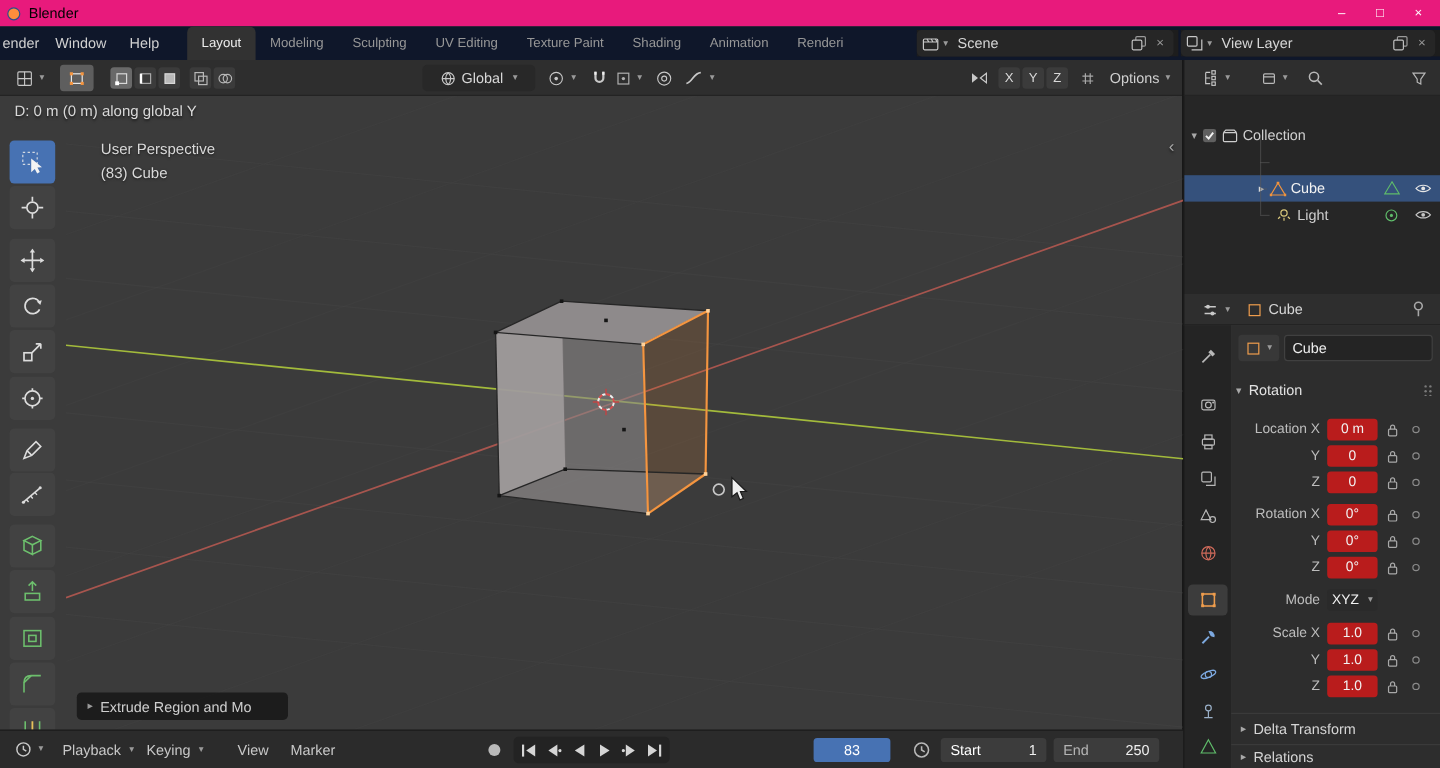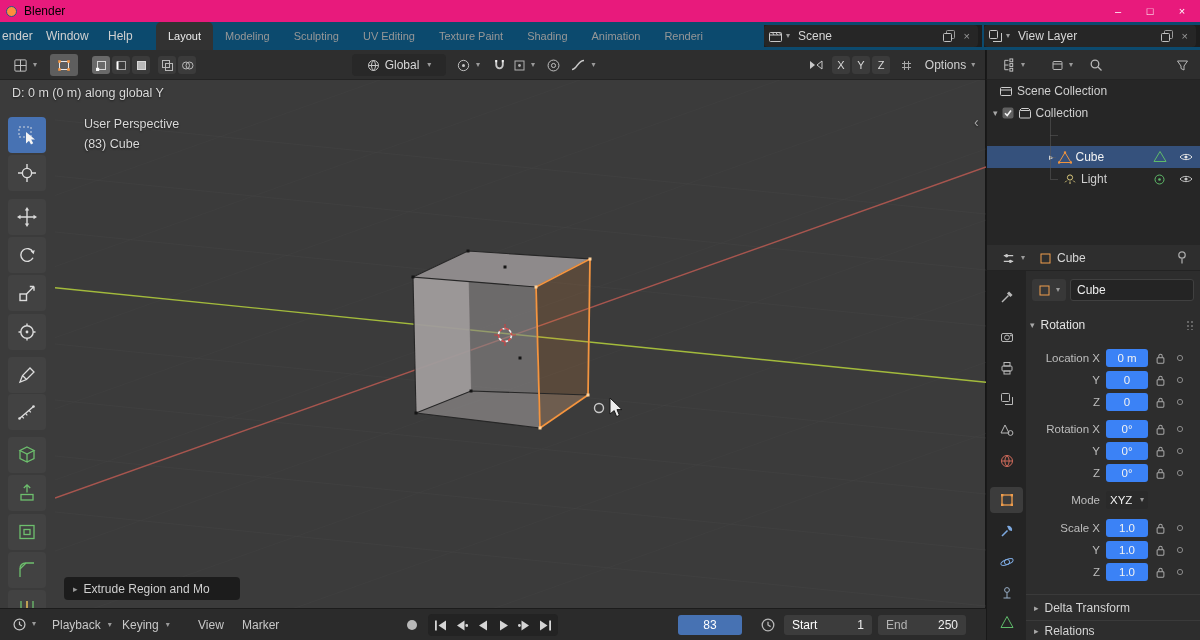--- a/index.html
+++ b/index.html
@@ -10,21 +10,21 @@
   .ab{position:absolute}
   .flex{display:flex;align-items:center}
   svg{display:block}
   .dd{font-size:8px;color:#9a9a9a;margin-left:3px;line-height:1}
   
   .titlebar{left:0;top:0;width:1200px;height:22px;background:#e81a7c;display:flex;align-items:center}
   .logo{width:11px;height:11px;border-radius:50%;background:#ff8d3c;border:1.5px solid #2b4f8c;margin:0 7px 0 6px}
   .title-text{color:#000000;font-size:12px}
   .wctl{position:absolute;top:0;height:22px;width:28px;display:flex;align-items:center;justify-content:center;color:#fff;font-size:11px}
   
-  .menubar{left:0;top:22px;width:1200px;height:44px;background:#0c4a6e}
+  .menubar{left:0;top:22px;width:1200px;height:44px;background:#0f172a}
   .menu-item{position:absolute;top:0;line-height:28px;color:#d0d0d0;padding:0 6px}
   .tabs{position:absolute;left:156px;top:0;height:28px;display:flex}
   .tab{padding:0 12px;line-height:28px;color:#979797;font-size:11px;border-radius:5px 5px 0 0;white-space:nowrap}
   .tab.active{background:#323232;color:#ededed}
   .pill{background:#262626;border-radius:4px;height:22px;display:flex;align-items:center;padding:0 4px;gap:4px}
   .pill .name{color:#d6d6d6;font-size:12px;padding-left:4px}
   .mini-x{color:#9a9a9a;font-size:11px;padding:0 4px}
   
   .toolheader{left:0;top:50px;width:986px;height:30px;background:#2e2e2e;border-bottom:1px solid #232323}
   .rheader{left:986px;height:30px;width:214px;background:#2e2e2e;border-bottom:1px solid #232323;border-left:1px solid #191919}
@@ -43,21 +43,21 @@
   .orow.selected{background:#35517c;color:#f2f2f2}
   .tree-v{position:absolute;width:1px;background:#5a5a5a;opacity:.55}
   .tree-h{position:absolute;height:1px;background:#5a5a5a;opacity:.55}
   
   .props-header{left:986px;top:245px;width:214px;height:26px;background:#2e2e2e;border-left:1px solid #191919;border-bottom:1px solid #232323}
   .props-tabs{left:986px;top:271px;width:40px;height:369px;background:#242424;border-left:1px solid #191919}
   .ptab{position:absolute;left:990px;width:33px;height:26px;border-radius:4px;display:flex;align-items:center;justify-content:center}
   .ptab.active{background:#3c3c3c}
   .props-content{left:1026px;top:271px;width:174px;height:369px;background:#2d2d2d}
   .vlabel{position:absolute;left:1026px;width:74px;text-align:right;font-size:11.5px;color:#bdbdbd;line-height:18px}
-  .vfield{position:absolute;left:1106px;width:42px;height:18px;background:#3b82f6;border-radius:3px;color:#f2f2f2;
+  .vfield{position:absolute;left:1106px;width:42px;height:18px;background:#b91c1c;border-radius:3px;color:#f2f2f2;
           font-size:11.5px;display:flex;align-items:center;justify-content:center}
   .vfield.dropdown{background:#2a2a2a;justify-content:space-between;padding:0 4px}
   .lockpos{position:absolute;left:1155px}
   .decpos{position:absolute;left:1176px}
   .collapsed-panel{position:absolute;left:1026px;width:174px;height:26px;border-top:1px solid #3a3a3a;
                    display:flex;align-items:center;color:#d5d5d5;gap:6px;padding-left:8px}
   .name-input{position:absolute;left:1070px;top:279px;width:124px;height:22px;background:#242424;border:1px solid #404040;
               border-radius:3px;color:#ededed;font-size:12px;padding:0 6px;font-family:inherit;outline:none}
   
   .timeline{left:0;top:608px;width:986px;height:32px;background:#2b2b2b;border-top:1px solid #1c1c1c;z-index:6}
@@ -446,28 +446,20 @@
     <div class="ab tool-btn" style="top:590px">
       <svg width="20" height="20" viewBox="0 0 20 20">
         <path d="M4 3 V17 M16 3 V17" stroke="#6dbf6d" stroke-width="1.3"></path>
         <path d="M10 3 V17" stroke="#e8c15a" stroke-width="1.5"></path>
       </svg>
     </div>
   </div>
 
   <div class="ab outliner-bg"></div>
 
-  <div class="orow" style="top:80px">
-    <span style="width:8px"></span>
-    <svg width="14" height="14" viewBox="0 0 14 14">
-      <rect x="1.5" y="3.5" width="11" height="8" rx="1" fill="none" stroke="#cfcfcf"></rect>
-      <path d="M1.5 6 h11" stroke="#cfcfcf"></path>
-    </svg>
-    <span>Scene Collection</span>
-  </div>
 
   <div class="orow" style="top:102px">
     <span style="width:2px"></span>
     <span style="font-size:9px;color:#a8a8a8">▾</span>
     <svg width="12" height="12" viewBox="0 0 12 12">
       <rect x="0.5" y="0.5" width="11" height="11" rx="2" fill="#606060"></rect>
       <path d="M3 6.2 l2.2 2.3 L9 3.5" fill="none" stroke="#f2f2f2" stroke-width="1.6"></path>
     </svg>
     <svg width="14" height="14" viewBox="0 0 14 14">
       <rect x="1.5" y="4.5" width="11" height="7.5" rx="1" fill="none" stroke="#cfcfcf"></rect>

